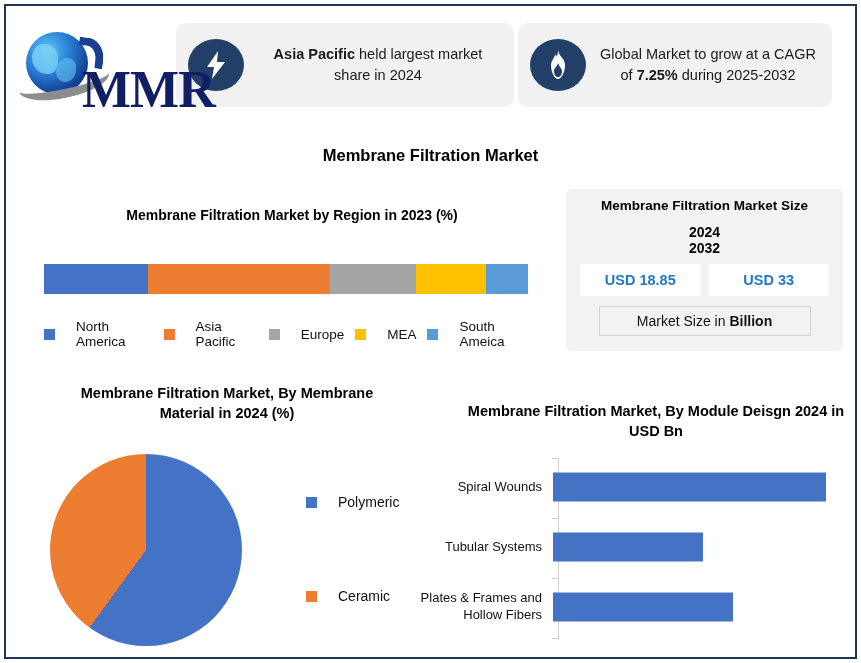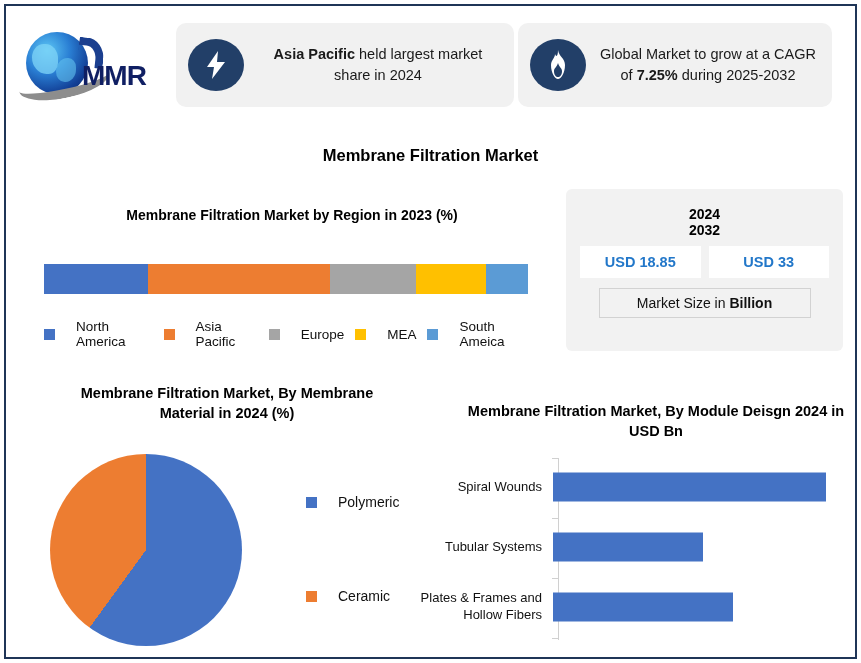--- a/index.html
+++ b/index.html
@@ -77,23 +77,23 @@
     left: 62px; top: 16px;
     width: 26px; height: 30px;
     border-right: 8px solid #1b3f8f;
     border-top: 8px solid #1b3f8f;
     border-radius: 0 70% 0 0;
     transform: rotate(6deg);
   }
   .logo-text {
     position: absolute;
     left: 66px; top: 38px;
-    font-family: Liberation Sans, sans-serif;
-    font-weight: bold;
-    font-size: 28px;
+    font-family: Liberation Serif, serif;
+    font-weight: bold;
+    font-size: 52px;
     color: #101f63;
     letter-spacing: -1px;
   }
 
   .card {
     background: #f1f1f1;
     border-radius: 10px;
     height: 84px;
     display: flex;
     align-items: center;
@@ -372,20 +372,21 @@
       <span class="sw" style="background: rgb(255, 192, 0);"></span>
       <span>MEA</span>
     </div>
     <div class="lg">
       <span class="sw" style="background: rgb(91, 155, 213);"></span>
       <span>South Ameica</span>
     </div>
   </div>
 
   <div class="size-panel">
+    <div class="size-heading">Membrane Filtration Market Size</div>
     <div class="size-years">
       <div>2024</div>
       <div>2032</div>
     </div>
     <div class="size-values">
       <div>USD 18.85</div>
       <div>USD 33</div>
     </div>
     <div class="size-footer">
       <span>Market Size in </span><b>Billion</b>

